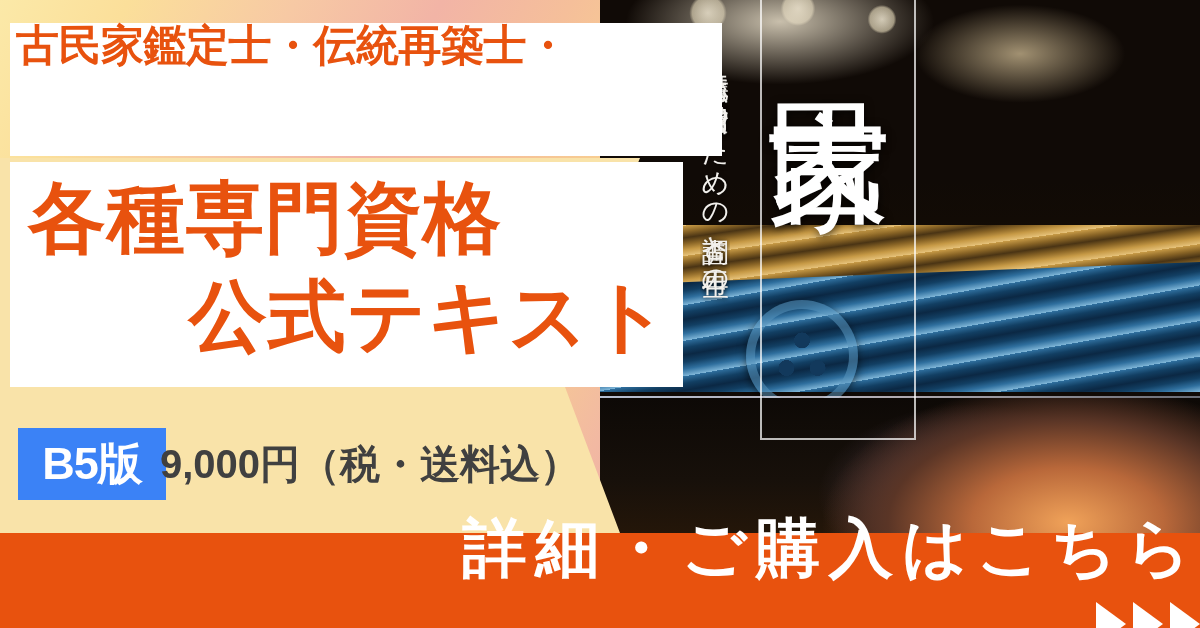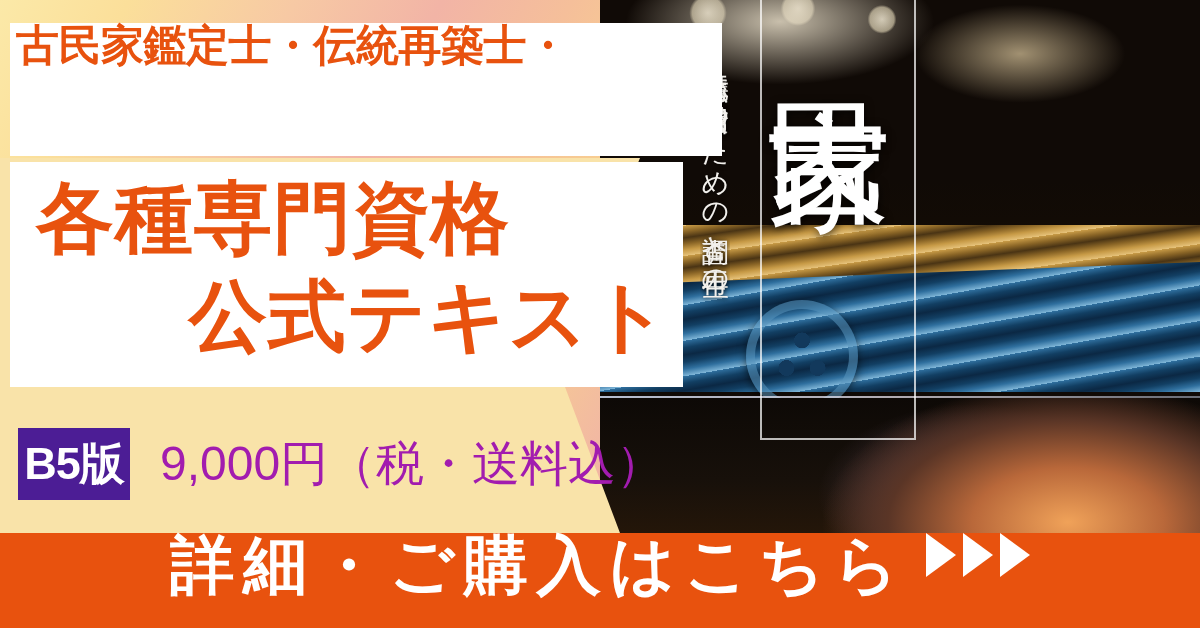--- a/index.html
+++ b/index.html
@@ -207,63 +207,64 @@
     position: absolute;
     left: 10px;
     top: 170px;
     width: 668px;
     color: #e8520e;
     font-size: 78px;
     font-weight: 700;
     line-height: 1.25;
     letter-spacing: 1px;
   }
-  .headline .l1 { display: block; text-align: left;  padding-left: 26px; }
+  .headline .l1 { display: block; text-align: left;  padding-left: 18px; }
   .headline .l2 { display: block; text-align: right; padding-right: 8px; padding-left: 18px; }
 
   
   .badge {
     position: absolute;
     left: 18px;
     top: 428px;
-    width: 112px;
+    width: 148px;
     height: 72px;
-    background: #4c1d95;
+    background: #3b82f6;
     color: #ffffff;
     font-size: 45px;
     font-weight: 700;
     line-height: 72px;
     text-align: center;
     letter-spacing: -1px;
   }
   .price {
     position: absolute;
     left: 160px;
     top: 428px;
     height: 72px;
     line-height: 72px;
-    color: #a21caf;
-    font-size: 48px;
-    font-weight: 400;
+    color: #404040;
+    font-size: 40px;
+    font-weight: 700;
     letter-spacing: 0px;
     white-space: nowrap;
   }
 
   
   .cta {
     position: absolute;
     left: 0;
     top: 533px;
     width: 1200px;
     height: 95px;
     background: #e8520e;
     display: flex;
-    align-items: flex-start;
+    align-items: flex-end;
     justify-content: center;
     gap: 22px;
+    flex-direction: column;
   }
   .cta-text {
     color: #ffffff;
     font-size: 64px;
     font-weight: 700;
     letter-spacing: 9px;
     line-height: 1;
     white-space: nowrap;
   }
   .cta-arrows {

